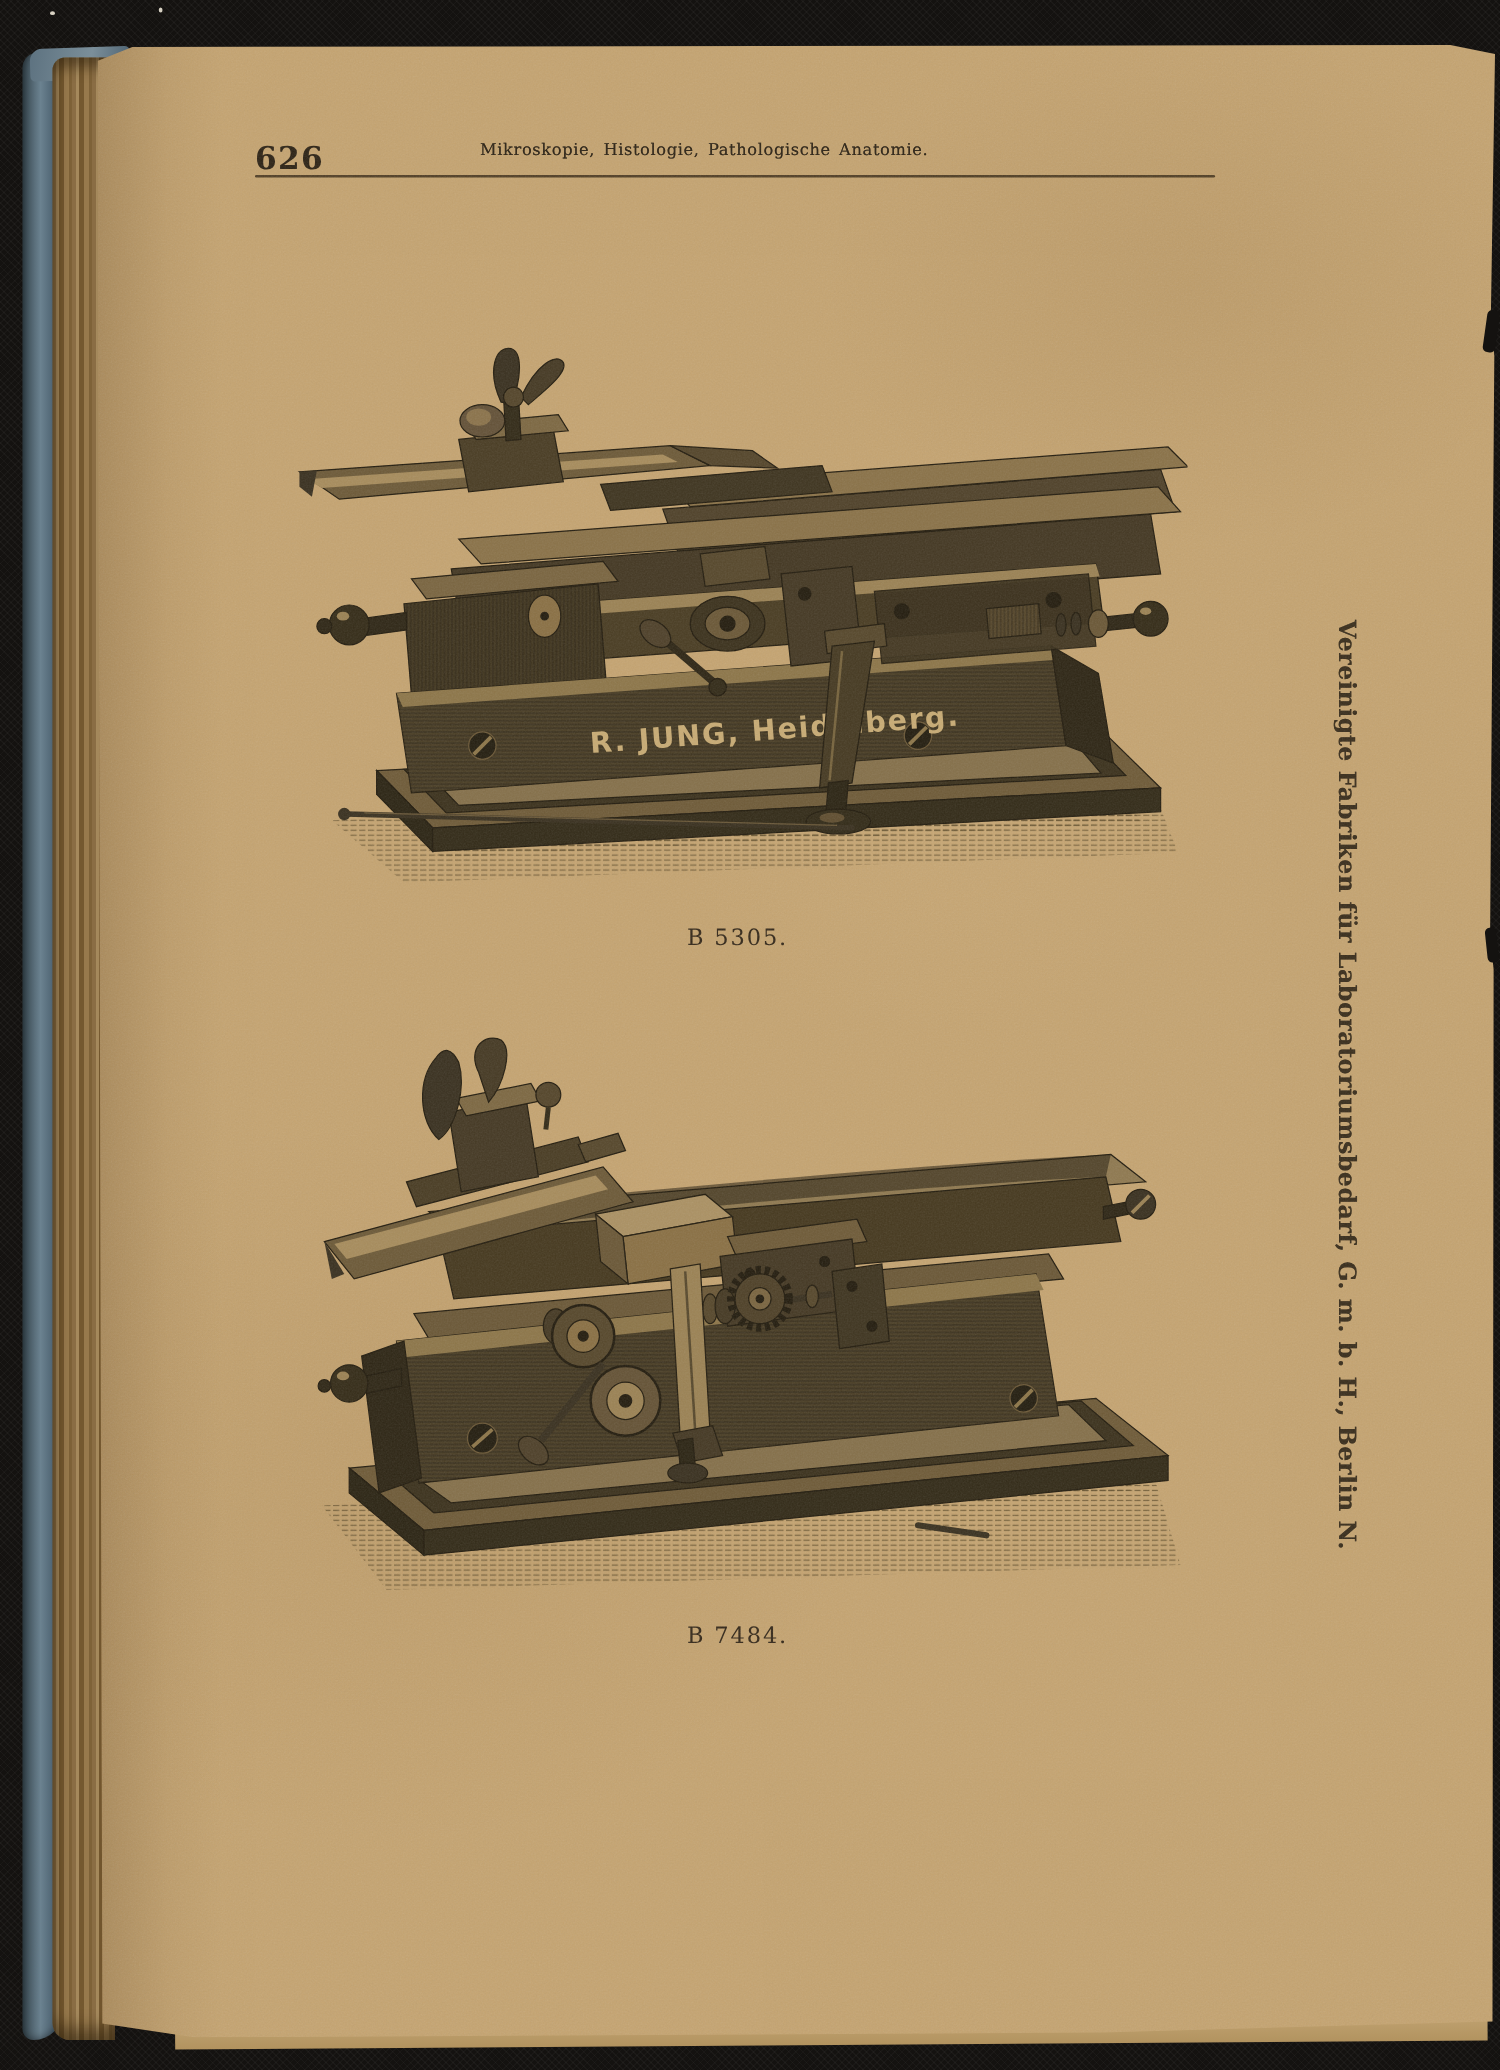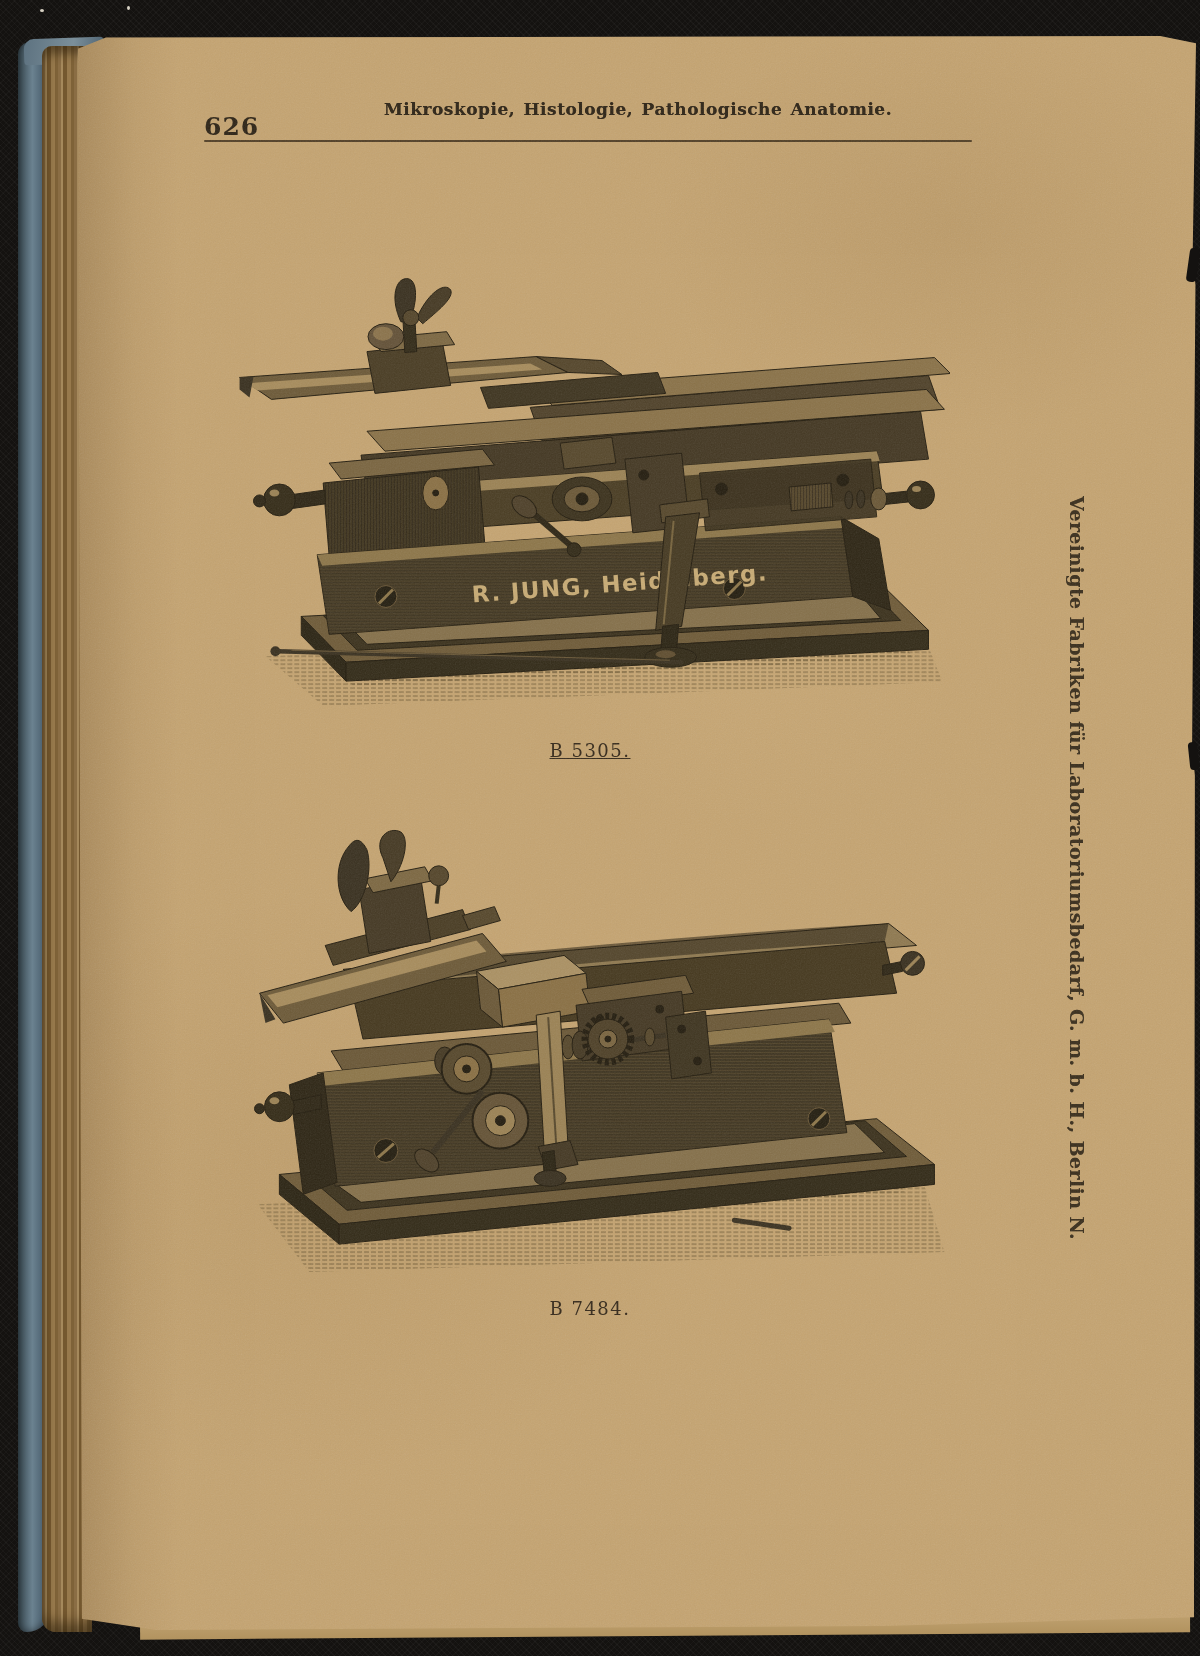--- a/index.html
+++ b/index.html
@@ -46,36 +46,36 @@
     clip-path:polygon(0% 0.8%, 2.5% 0.1%, 96.8% 0%, 100% 0.45%, 99.7% 13.8%, 99.95% 15.6%,
       99.65% 44.6%, 99.9% 46.4%, 99.82% 99.2%, 72% 99.75%, 7% 100%, 0.35% 99.3%);
   }
   .grain{position:absolute;inset:0;width:100%;height:100%;pointer-events:none;}
   .notch{position:absolute;background:#141210;}
   .page-number{
     position:absolute;left:126px;top:76px;font-size:25px;font-weight:bold;
     letter-spacing:1px;color:#2e2416;
   }
   .header-title{
-    position:absolute;left:306px;top:63px;font-size:17px;font-weight:bold;
+    position:absolute;left:306px;top:77px;font-size:13px;font-weight:normal;
     letter-spacing:.5px;word-spacing:2px;color:#2e2416;white-space:nowrap;
     text-shadow:0 0 .5px rgba(46,36,22,.7);
   }
   .header-rule{
     position:absolute;left:126px;top:104px;width:768px;height:2px;
     background:rgba(62,47,26,.85);border-radius:1px;
   }
   .figure{position:absolute;width:720px;height:448px;}
   .fig-1{left:152px;top:224px;}
   .fig-2{left:152px;top:788px;}
   .fig-caption{
     position:absolute;left:152px;width:720px;text-align:center;
     font-size:18px;letter-spacing:1.5px;color:#35291a;
   }
-  .cap-1{top:704px;text-decoration:underline;}
+  .cap-1{top:704px;}
   .cap-2{top:1262px;}
   .vertical-note{
     position:absolute;left:988px;top:460px;
     writing-mode:vertical-rl;white-space:nowrap;
     font-size:19px;font-weight:bold;letter-spacing:.4px;color:#3a2e1c;
     text-shadow:0 0 .5px rgba(58,46,28,.6);
   }
   .fig-svg{width:100%;height:100%;display:block;}
   svg text{font-family:"DejaVu Sans","Liberation Sans",sans-serif;font-weight:bold;}
 </style>

